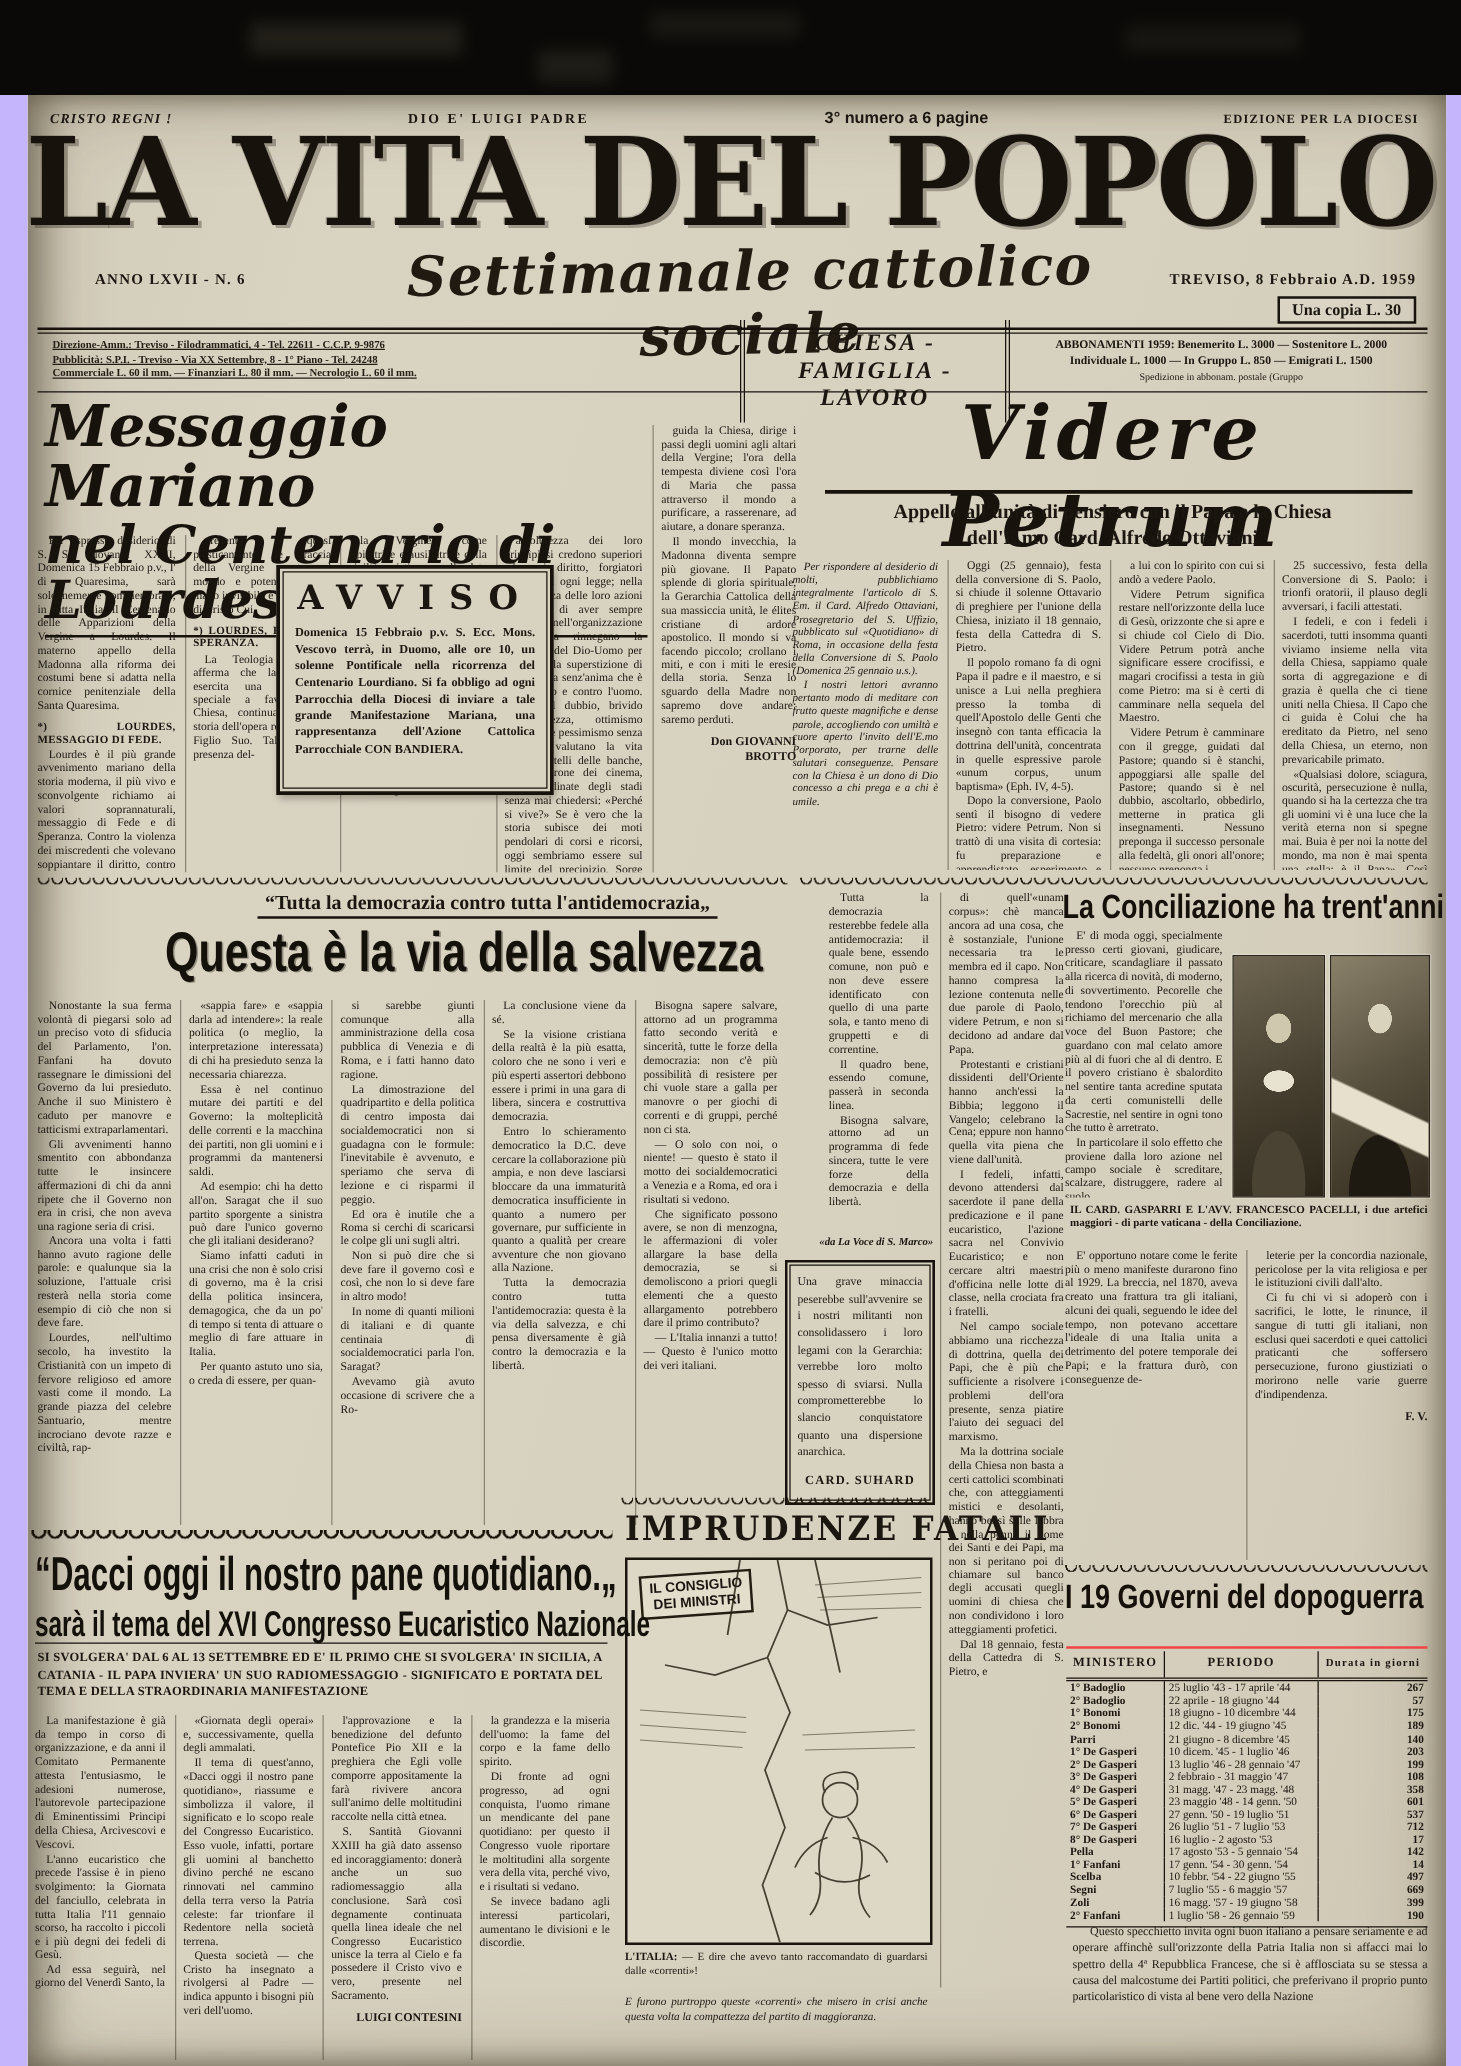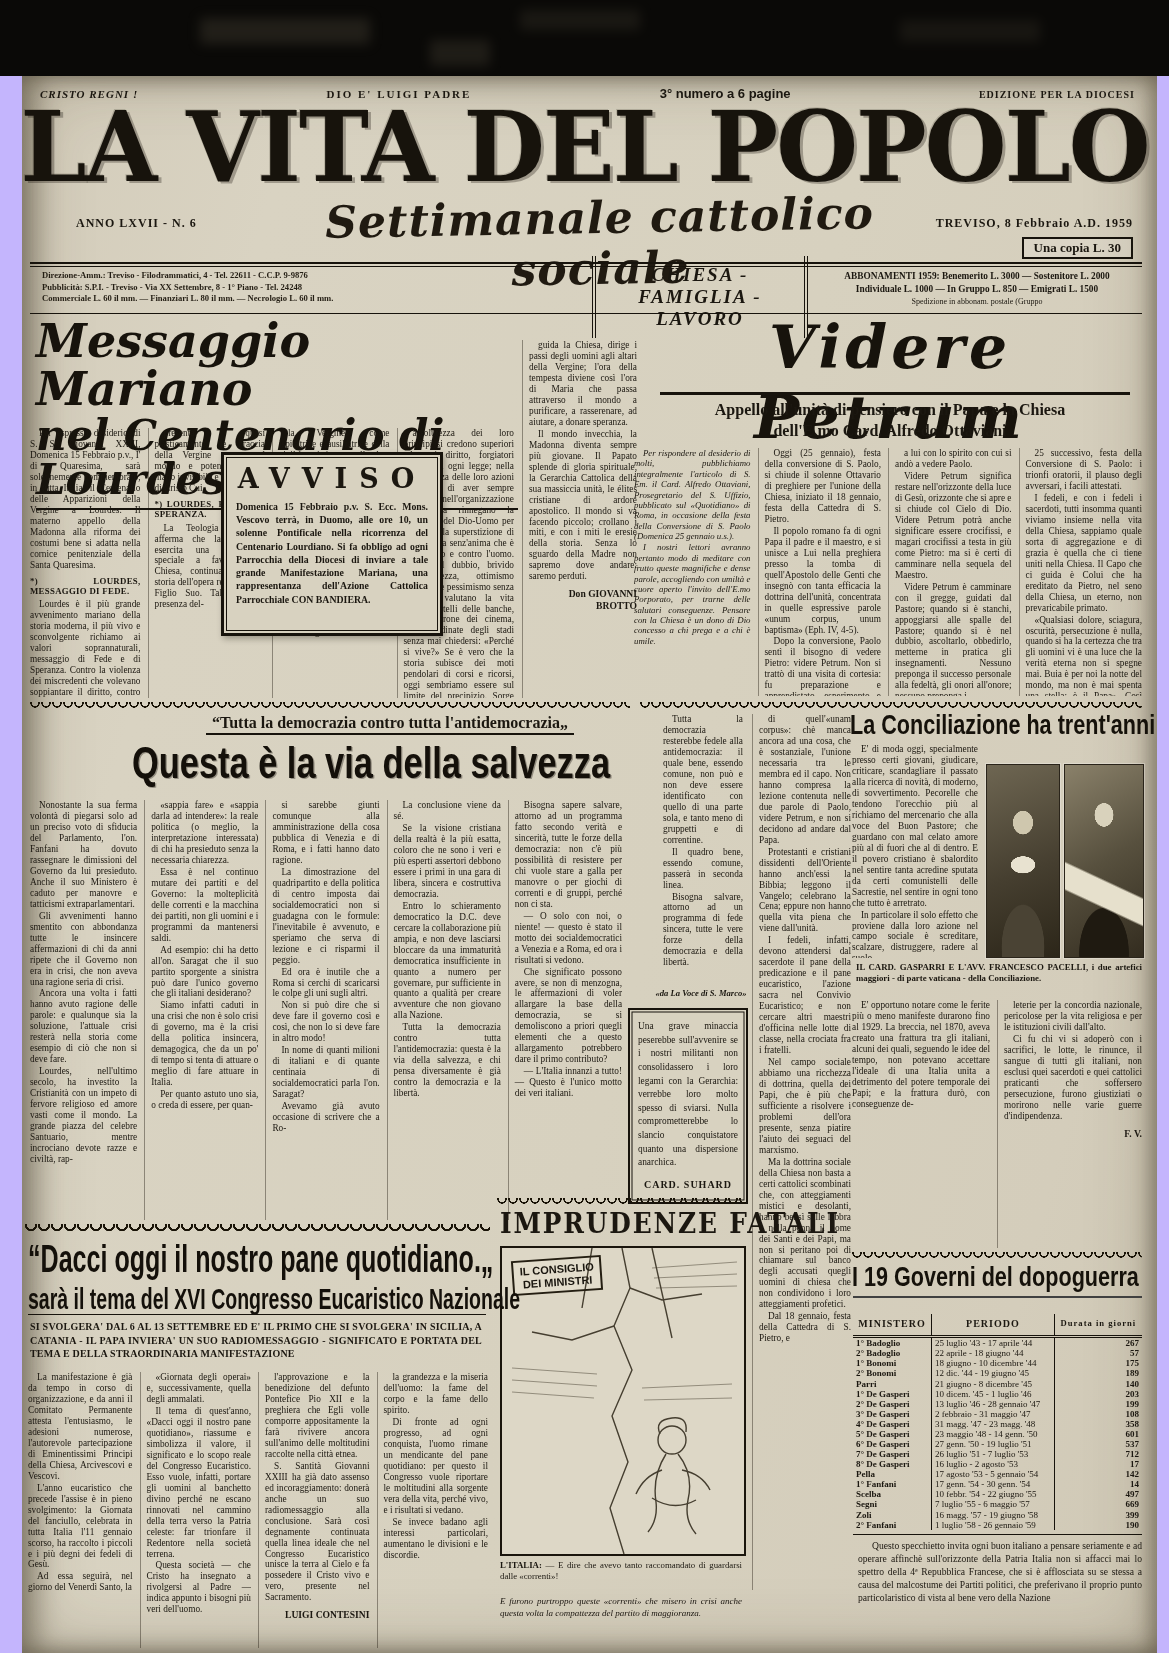--- a/index.html
+++ b/index.html
@@ -63,21 +63,21 @@
             padding:10px 8px;font-size:9.4px;line-height:1.45;text-align:justify;background:#d8d2c0;}
   .boxquote .by{text-align:center;font-weight:bold;margin-top:8px;font-size:10px;letter-spacing:1px;}
   .photo{border:1px solid #2a241a;box-shadow:0 0 0 1px rgba(255,255,255,.25);}
   .cap{font-weight:bold;font-size:8.8px;line-height:1.3;text-align:justify;}
   .gov-table{width:100%;border-collapse:collapse;font-size:9px;line-height:1.12;}
   .gov-table th{font-size:10px;letter-spacing:1px;padding:4px 2px 6px;border-bottom:3px double #17130c;}
   .gov-table td{padding:0 3px;}
   .gov-table td:first-child{font-weight:bold;white-space:nowrap;}
   .gov-table td:last-child{text-align:right;font-weight:bold;}
   .gov-table th + th, .gov-table td + td{border-left:1px solid #17130c;}
-  .gov-wrap{border-top:2px solid #404040;border-bottom:1px solid #17130c;padding:16px 0 4px;}
+  .gov-wrap{border-top:2px solid #ef4444;border-bottom:1px solid #17130c;padding:2px 0 4px;margin-top:21px;}
   .closing{font-size:9.6px;line-height:1.35;text-align:justify;}
   .closing p{margin:0;text-indent:14px;}
   .dacci1{font-family:"Liberation Sans",sans-serif;font-weight:900;font-size:33px;white-space:nowrap;
           transform:scaleX(.76) scaleY(1.15);transform-origin:left center;color:#14100a;}
   .dacci2{font-family:"Liberation Sans",sans-serif;font-weight:900;font-size:26px;white-space:nowrap;
           transform:scaleX(.75) scaleY(1.1);transform-origin:left center;color:#14100a;}
   .daccisub{font-weight:bold;font-size:10px;line-height:1.35;text-align:justify;letter-spacing:.2px;}
   .cartoon{background:#ddd7c6;border:2px solid #1a150c;position:relative;overflow:hidden;}
   .sign{position:absolute;left:10px;top:10px;border:2px solid #241e12;padding:3px 6px;transform:rotate(-4deg);
         font-family:"Liberation Sans",sans-serif;font-weight:bold;font-size:11px;line-height:1.15;text-align:center;background:#e3ddcc;}
@@ -107,21 +107,21 @@
   </div>
 
   <div class="z masthead" style="left:0;top:100px;width:1169px;">LA VITA DEL POPOLO</div>
   <div class="z annoline" style="left:48px;top:216px;margin-left:28px;">ANNO LXVII - N. 6</div>
   <div class="z script" style="left:300px;top:192px;width:600px;text-align:center;">Settimanale cattolico sociale</div>
   <div class="z annoline" style="right:36px;top:216px;position:absolute;">TREVISO, 8 Febbraio A.D. 1959</div>
   <div class="z pricebox" style="right:36px;top:237px;">Una copia L. 30</div>
 
   <div class="z ruleA" style="left:30px;top:262px;width:1112px;"></div>
 
-  <div class="z adminbox" style="left:42px;top:270px;width:540px;">
+  <div class="z adminbox" style="left:42px;top:270px;width:540px;text-decoration:underline;">
     <div>Direzione-Amm.: Treviso - Filodrammatici, 4 - Tel. 22611 - C.C.P. 9-9876</div>
     <div>Pubblicità: S.P.I. - Treviso - Via XX Settembre, 8 - 1° Piano - Tel. 24248</div>
     <div>Commerciale L. 60 il mm. — Finanziari L. 80 il mm. — Necrologio L. 60 il mm.</div>
   </div>
   <div class="z motto" style="left:592px;top:256px;width:200px;font-style:italic;">CHIESA - FAMIGLIA - LAVORO</div>
   <div class="z abbo" style="left:812px;top:270px;width:330px;">
     <div>ABBONAMENTI 1959: Benemerito L. 3000 — Sostenitore L. 2000</div>
     <div>Individuale L. 1000 — In Gruppo L. 850 — Emigrati L. 1500</div>
     <div class="sm">Spedizione in abbonam. postale (Gruppo</div>
   </div>

